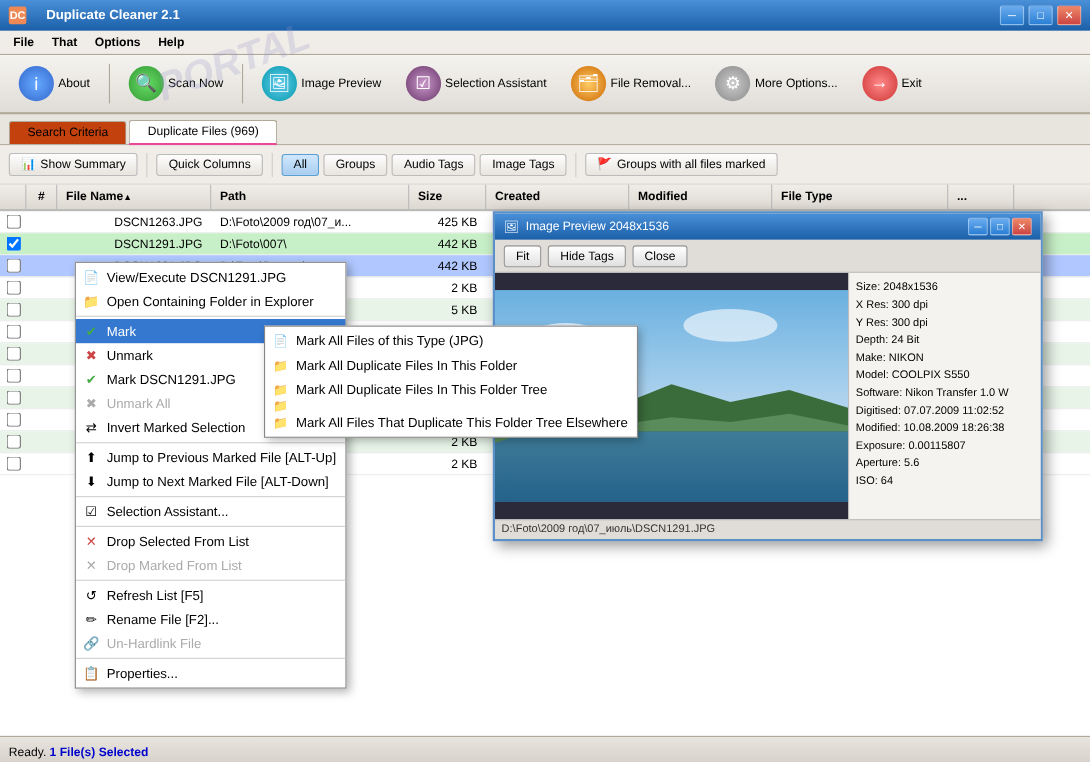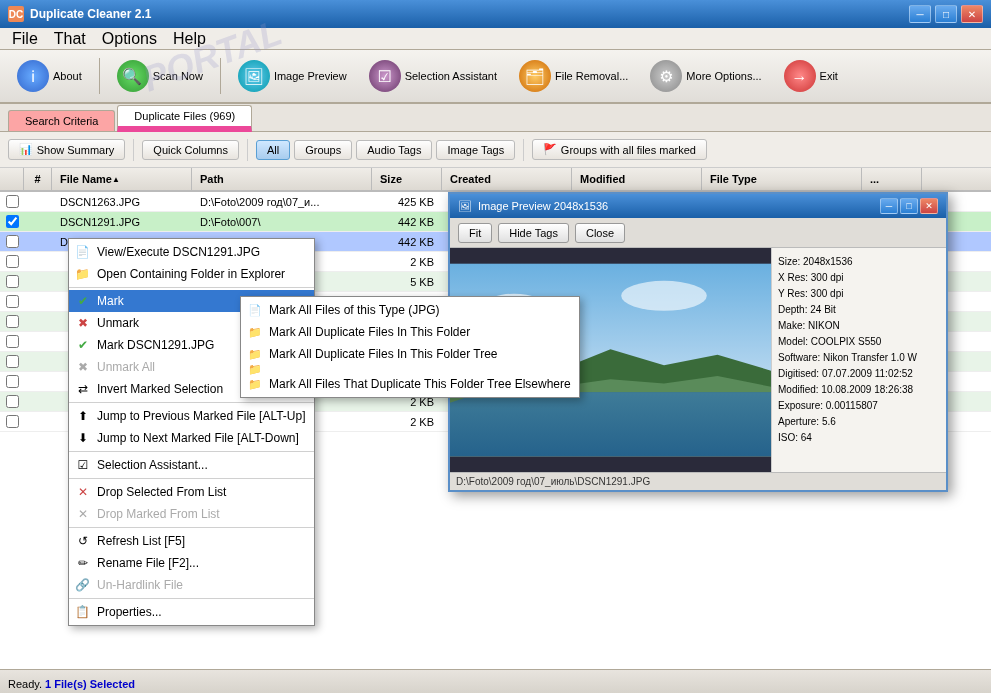--- a/index.html
+++ b/index.html
@@ -7,44 +7,44 @@
 
     .title-bar {
       background: linear-gradient(to bottom, #4a90d9, #1a5fa8);
       color: white;
       height: 28px;
       display: flex;
       align-items: center;
       padding: 0 8px;
       justify-content: space-between;
     }
-    .title-bar-left { display: flex; align-items: center; gap: 6px; font-size: 12px; font-weight: bold; }
+    .title-bar-left { display: flex; align-items: flex-start; gap: 18px; font-size: 12px; font-weight: bold; }
     .title-bar-icon { width: 16px; height: 16px; background: #e85; border-radius: 2px; display: flex; align-items: center; justify-content: center; color: white; font-size: 10px; }
     .title-bar-buttons { display: flex; gap: 4px; }
     .title-btn { width: 22px; height: 18px; border: 1px solid rgba(255,255,255,0.4); background: linear-gradient(to bottom, #6aabee, #2a7fd4); color: white; cursor: pointer; display: flex; align-items: center; justify-content: center; font-size: 10px; border-radius: 2px; }
     .title-btn.close { background: linear-gradient(to bottom, #e86, #c44); }
 
     .menu-bar { background: #f0ede8; border-bottom: 1px solid #b0a898; height: 22px; display: flex; align-items: center; padding: 0 4px; }
-    .menu-item { padding: 2px 8px; cursor: pointer; font-size: 16px; }
+    .menu-item { padding: 2px 8px; cursor: pointer; font-size: 11px; font-weight: bold; }
 
     .toolbar { background: linear-gradient(to bottom, #f5f3ef, #e0ddd8); border-bottom: 2px solid #b0a898; height: 54px; display: flex; align-items: center; padding: 0 8px; gap: 4px; }
     .toolbar-btn { display: flex; align-items: center; gap: 4px; padding: 4px 8px; border: 1px solid transparent; border-radius: 3px; cursor: pointer; background: transparent; font-size: 11px; }
     .toolbar-icon { width: 32px; height: 32px; border-radius: 50%; display: flex; align-items: center; justify-content: center; font-size: 16px; }
     .toolbar-icon.blue { background: radial-gradient(circle, #6af, #36c); color: white; }
     .toolbar-icon.green { background: radial-gradient(circle, #6d6, #393); color: white; }
     .toolbar-icon.teal { background: radial-gradient(circle, #6ce, #09a); color: white; }
     .toolbar-icon.purple { background: radial-gradient(circle, #c9c, #636); color: white; }
     .toolbar-icon.orange { background: radial-gradient(circle, #fc6, #c60); color: white; }
     .toolbar-icon.gray { background: radial-gradient(circle, #ccc, #888); color: white; }
     .toolbar-icon.red { background: radial-gradient(circle, #f88, #c33); color: white; }
     .toolbar-sep { width: 1px; height: 36px; background: #b0a898; margin: 0 4px; }
 
     .tabs-area { background: #e8e4de; border-bottom: 1px solid #b0a898; height: 28px; display: flex; align-items: flex-end; padding: 0 8px; }
-    .tab { padding: 4px 16px; border: 1px solid #b0a898; border-bottom: none; background: #fca5a5; cursor: pointer; font-size: 11px; border-radius: 3px 3px 0 0; margin-right: 2px; }
-    .tab.active { background: white; border-bottom: 6px solid #ec4899; margin-bottom: -1px; }
+    .tab { padding: 4px 16px; border: 1px solid #b0a898; border-bottom: none; background: #c2410c; cursor: pointer; font-size: 11px; border-radius: 3px 3px 0 0; margin-right: 2px; }
+    .tab.active { background: white; border-bottom: 2px solid #ec4899; margin-bottom: -1px; }
 
     .filter-bar { background: #f0ede8; border-bottom: 1px solid #ccc; height: 36px; display: flex; align-items: center; padding: 0 8px; gap: 4px; }
     .filter-btn { padding: 3px 10px; border: 1px solid #bbb; border-radius: 3px; background: linear-gradient(to bottom, #fefefe, #e8e4de); cursor: pointer; font-size: 11px; display: flex; align-items: center; gap: 4px; }
     .filter-btn.active { background: linear-gradient(to bottom, #d0e8ff, #a8ccee); border-color: #5a9fd4; }
     .filter-sep { width: 1px; height: 22px; background: #ccc; margin: 0 4px; }
 
     .main-area { display: flex; flex-direction: column; height: calc(693px - 28px - 22px - 54px - 28px - 36px - 24px); background: white; }
 
     .table-header { display: flex; background: linear-gradient(to bottom, #f0ede8, #ddd9d2); border-bottom: 2px solid #bbb; height: 24px; align-items: center; }
     .th { padding: 0 8px; border-right: 1px solid #bbb; height: 100%; display: flex; align-items: center; font-size: 11px; font-weight: bold; cursor: pointer; white-space: nowrap; flex-shrink: 0; }
@@ -60,21 +60,21 @@
     .th.sort-arrow::after { content: ' ▲'; font-size: 8px; }
 
     .table-body { overflow-y: auto; flex: 1; }
     .table-row { display: flex; align-items: center; height: 20px; border-bottom: 1px solid #eee; }
     .table-row.group-even { background: #e8f4e8; }
     .table-row.marked { background: #c8f0c8; }
     .table-row.highlighted { background: #b0c8ff; }
     .td { padding: 0 8px; font-size: 11px; white-space: nowrap; overflow: hidden; text-overflow: ellipsis; flex-shrink: 0; }
     .td.checkbox { width: 24px; padding: 0; display: flex; justify-content: center; align-items: center; }
     .td.num { width: 28px; padding: 0; text-align: center; font-size: 10px; color: #666; }
-    .td.filename { width: 140px; }
+    .td.filename { width: 140px; text-align: right; }
     .td.path { width: 180px; }
     .td.size { width: 70px; text-align: right; }
     .td.created { width: 130px; }
     .td.modified { width: 130px; }
     .td.filetype { width: 160px; }
     .td.hash { width: 60px; font-size: 10px; color: #666; }
 
     .status-bar { background: linear-gradient(to bottom, #e8e4de, #d4d0c8); border-top: 1px solid #b0a898; height: 28px; display: flex; align-items: center; padding: 0 8px; font-size: 11px; }
 
     

